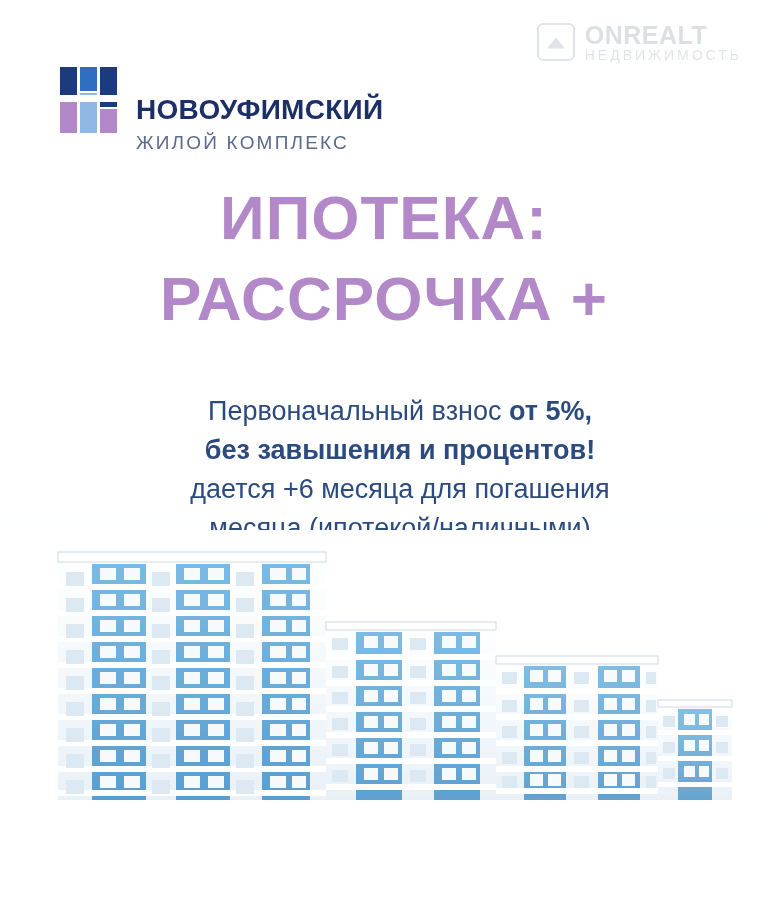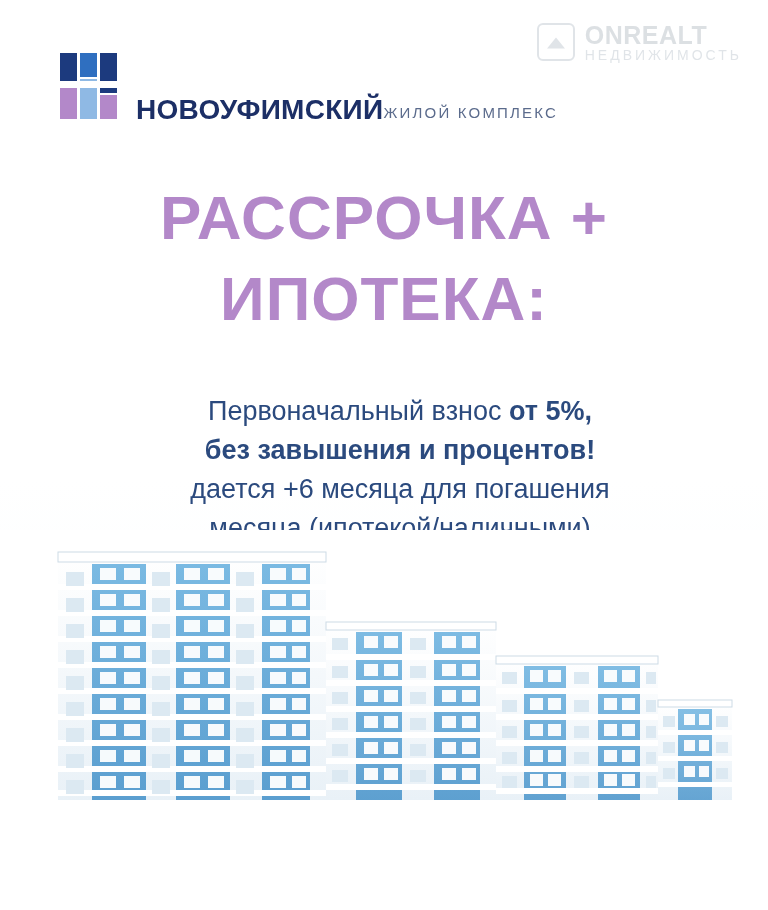--- a/index.html
+++ b/index.html
@@ -78,33 +78,33 @@
     align-items: center;
     gap: 16px;
   }
   .logo-mark {
     width: 62px;
     height: 70px;
     position: relative;
   }
   .logo-text {
     display: flex;
-    flex-direction: row;
+    flex-direction: column;
     line-height: 1;
     margin-top: 48px;
   }
   .logo-name {
     font-size: 28px;
     font-weight: bold;
     color: #1c2f66;
     letter-spacing: 0.3px;
   }
   .logo-sub {
     margin-top: 9px;
-    font-size: 15px;
+    font-size: 19px;
     color: #5b6b8c;
     letter-spacing: 2.2px;
   }
 
   
   .headline {
     position: absolute;
     left: 0;
     top: 178px;
     width: 768px;
@@ -177,22 +177,22 @@
         <rect x="2" y="30" width="57" height="7" fill="#ffffff"></rect>
       </svg>
     </div>
     <div class="logo-text">
       <span class="logo-name">НОВОУФИМСКИЙ</span>
       <span class="logo-sub">ЖИЛОЙ КОМПЛЕКС</span>
     </div>
   </div>
 
   <div class="headline">
+    <span class="line">ИПОТЕКА:</span>
     <span class="line">РАССРОЧКА +</span>
-    <span class="line">ИПОТЕКА:</span>
   </div>
 
   <div class="body-copy">
     <p>
       <span>Первоначальный взнос </span><span class="b">от 5%,</span>
     </p>
     <p class="b">без завышения и процентов!</p>
     <p>дается +6 месяца для погашения</p>
     <p>месяца (ипотекой/наличными)</p>
   </div>

